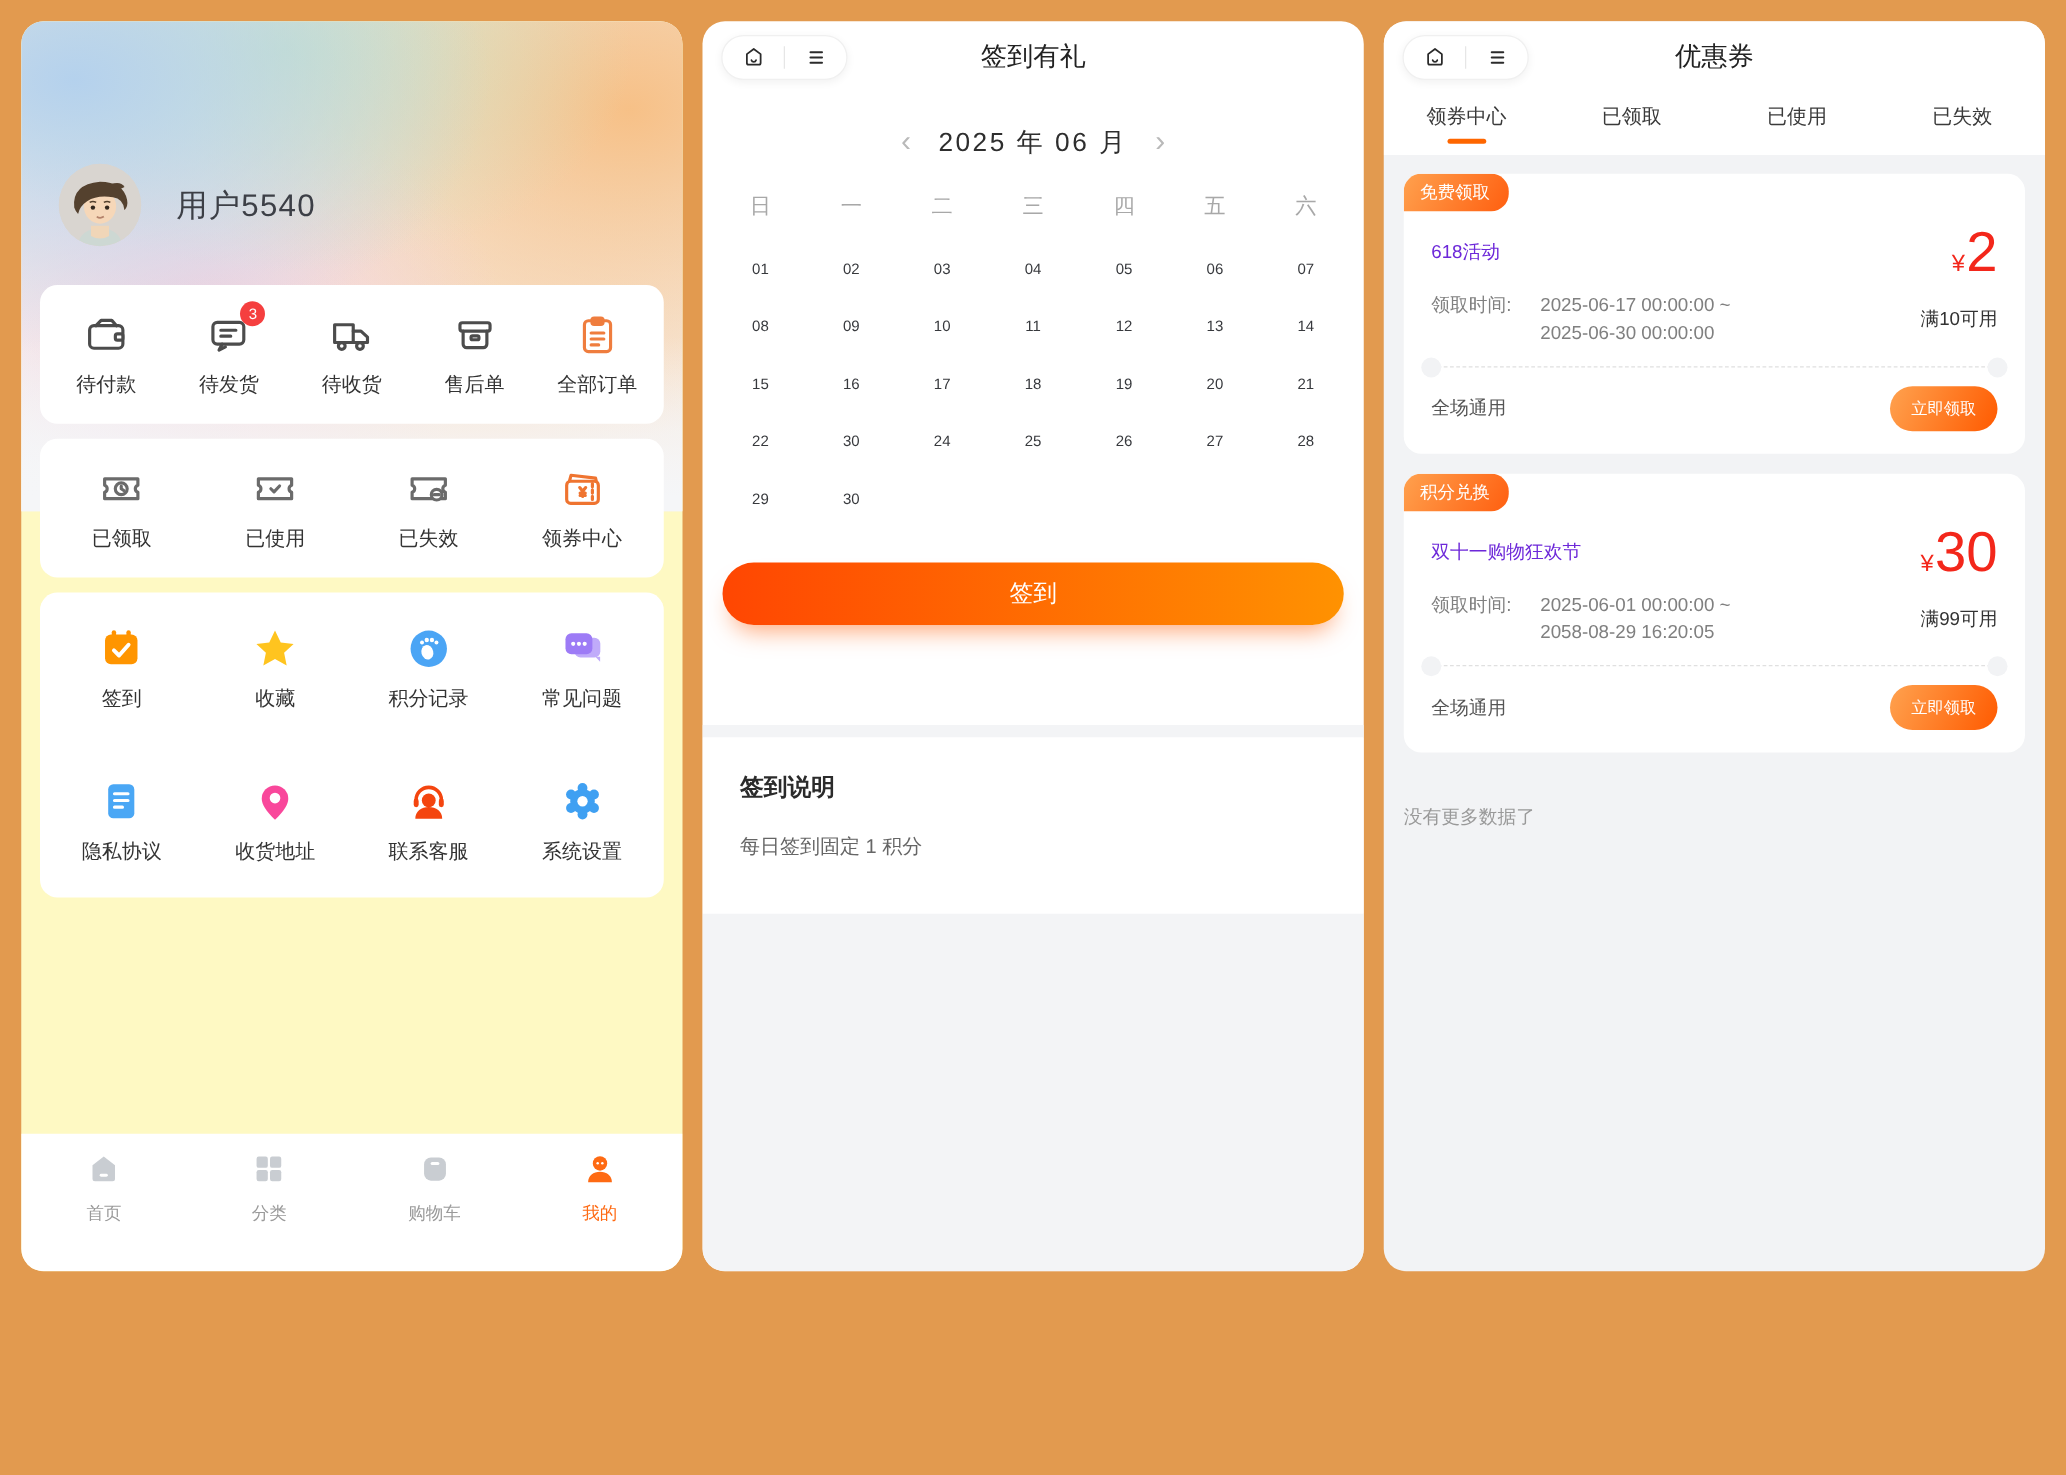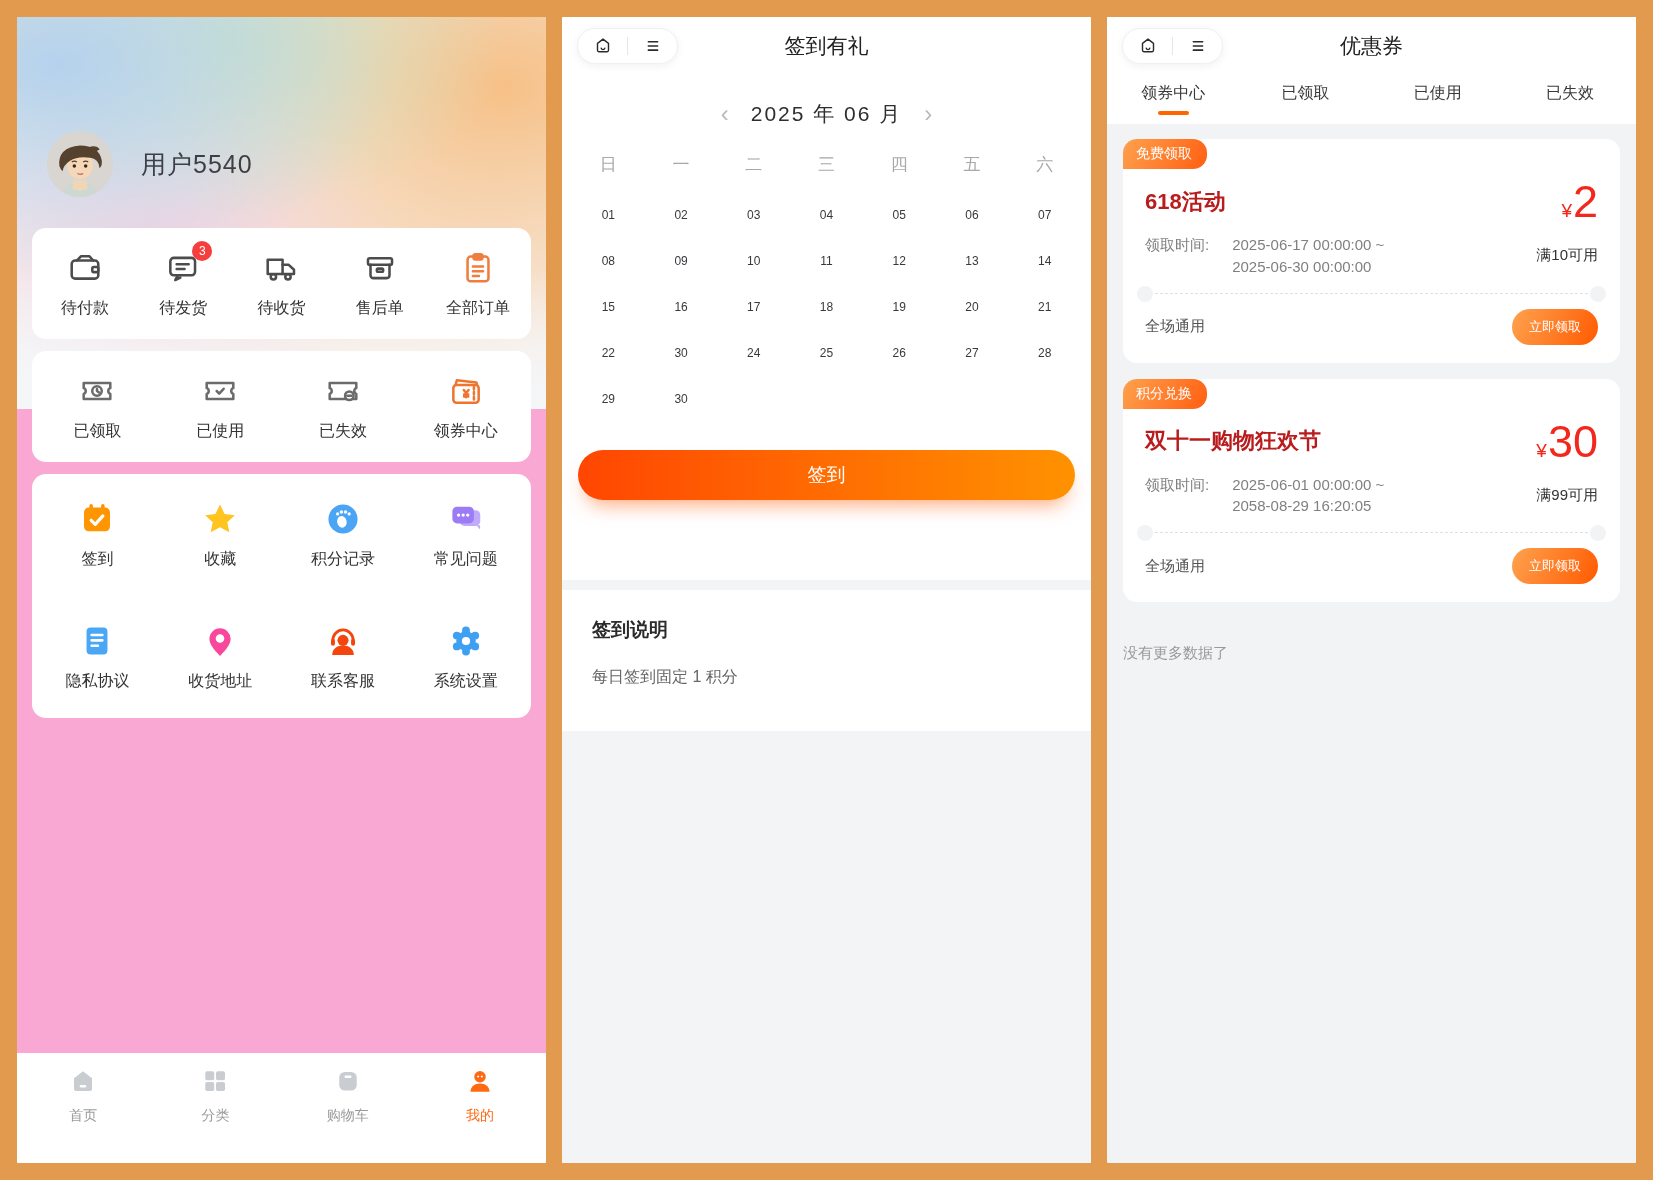--- a/index.html
+++ b/index.html
@@ -1,22 +1,22 @@
 <!DOCTYPE html>
 <html><head>
 <meta charset="utf-8">
 <style>
   * { margin:0; padding:0; box-sizing:border-box; }
   html,body { width:1653px; height:1180px; }
   body { font-family:"Liberation Sans","DejaVu Sans",sans-serif; background:#e29a4f; }
   .frame { width:1653px; height:1180px; padding:17px; display:flex; gap:16px; }
-  .panel { flex:1; height:1146px; border-radius:1px; overflow:hidden; position:relative; background:#fff; }
+  .panel { flex:1; height:1000px; border-radius:18px; overflow:hidden; position:relative; background:#fff; }
 
   
-  .panel-profile { background:#f9a8d4; }
+  .panel-profile { background:#fef9c3; }
   .p1-header{
     height:392px;
     background:
       radial-gradient(90% 80% at 8% 12%, rgba(178,208,238,.95), rgba(178,208,238,0) 70%),
       radial-gradient(70% 60% at 40% 6%, rgba(196,228,196,.8), rgba(196,228,196,0) 75%),
       radial-gradient(60% 55% at 28% 60%, rgba(243,205,221,.85), rgba(243,205,221,0) 75%),
       radial-gradient(85% 85% at 92% 18%, rgba(247,190,130,.95), rgba(247,190,130,0) 78%),
       radial-gradient(70% 60% at 70% 75%, rgba(250,224,200,.9), rgba(250,224,200,0) 80%),
       linear-gradient(180deg,#f2ebe2,#f5f6f8);
     position:relative;
@@ -82,21 +82,21 @@
   .tabs{ display:flex; padding:8px 0 0; }
   .tab{ flex:1; text-align:center; font-size:16px; color:#3a3a3a; cursor:pointer; padding-bottom:9px;}
   .tab .ul{ width:31px; height:4px; border-radius:2px; background:transparent; margin:7px auto 0;}
   .tab.active .ul{ background:#fe6600; }
   .coupon-list{ padding:15px 16px 0; }
   .coupon-card{ background:#fff; border-radius:14px; overflow:hidden; position:relative; margin-bottom:16px;}
   .coupon-badge{ display:inline-block; background:linear-gradient(120deg,#ffa14e,#ff5f10);
     color:#fff; font-size:14px; padding:6px 15px 6px 13px; border-radius:0 14px 14px 0; }
   .coupon-main{ padding:10px 22px 0; }
   .coupon-top{ display:flex; justify-content:space-between; align-items:center; }
-  .coupon-name{ font-size:22px; font-weight:700; color:#b91c1c; }
+  .coupon-name{ font-size:15px; font-weight:400; color:#6d28d9; }
   .coupon-price{ color:#f3271b; display:flex; align-items:baseline; }
   .cur{ font-size:19px; margin-right:1px; }
   .amt{ font-size:45px; font-weight:400; line-height:1; }
   .coupon-mid{ display:flex; justify-content:space-between; align-items:center; margin-top:10px; }
   .time-wrap{ display:flex; font-size:15px; color:#808080; line-height:1.45;gap:16px; }
   .time-label{ margin-right:7px; }
   .cond{ font-size:15px; color:#333; }
   .dashed{ position:relative; border-top:1px dashed #e0e0e0; margin-top:15px; }
   .dashed::before,.dashed::after{ content:""; position:absolute; top:-8px; width:16px; height:16px;
     border-radius:50%; background:#f2f3f5; }

